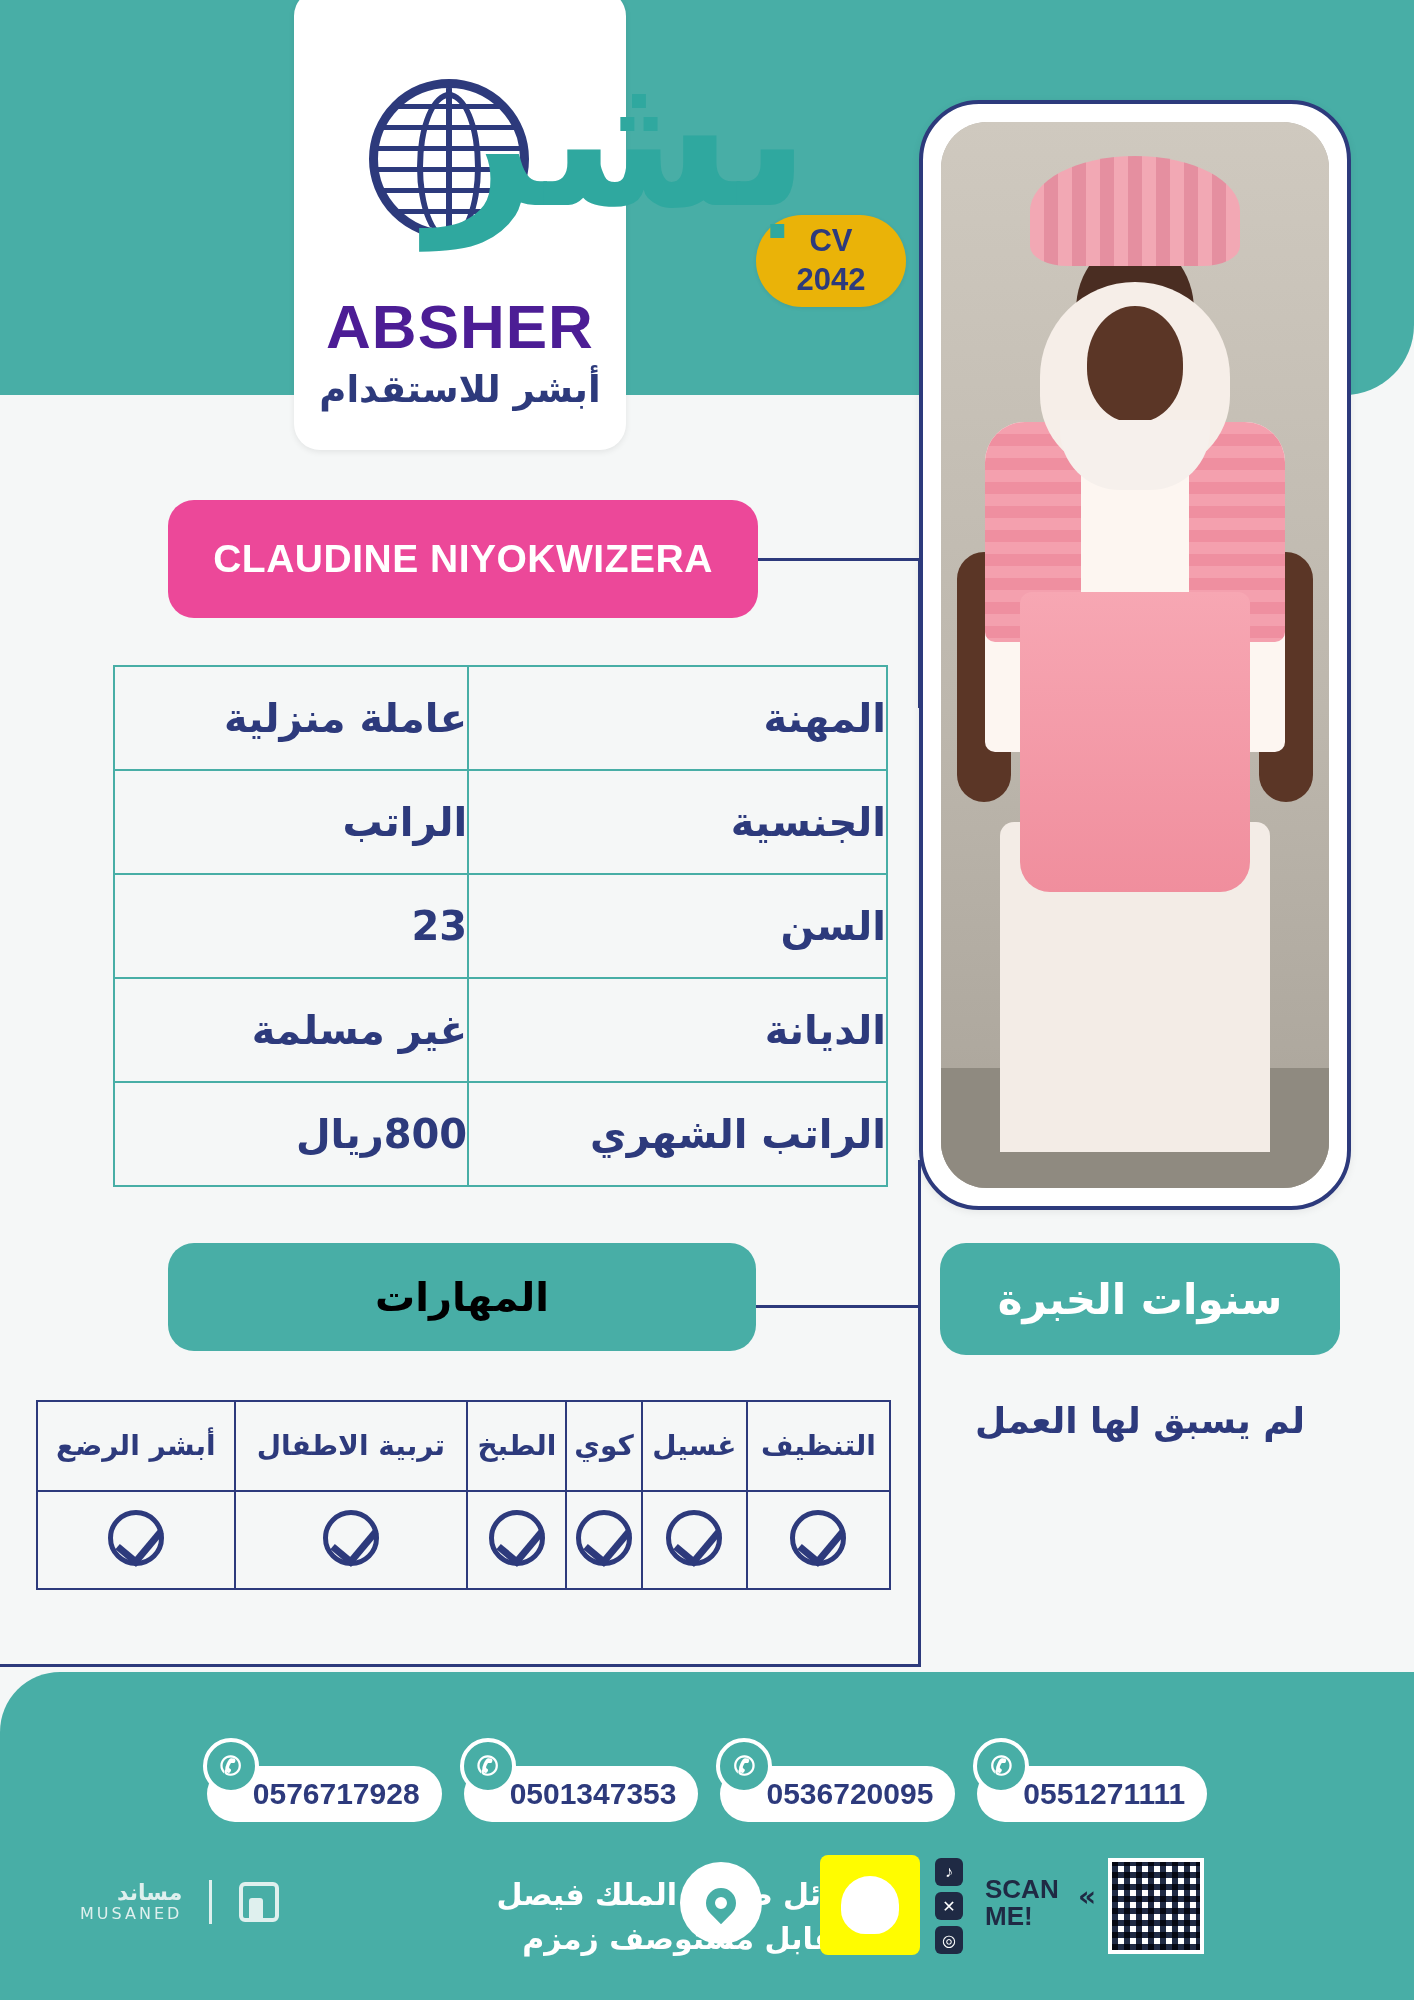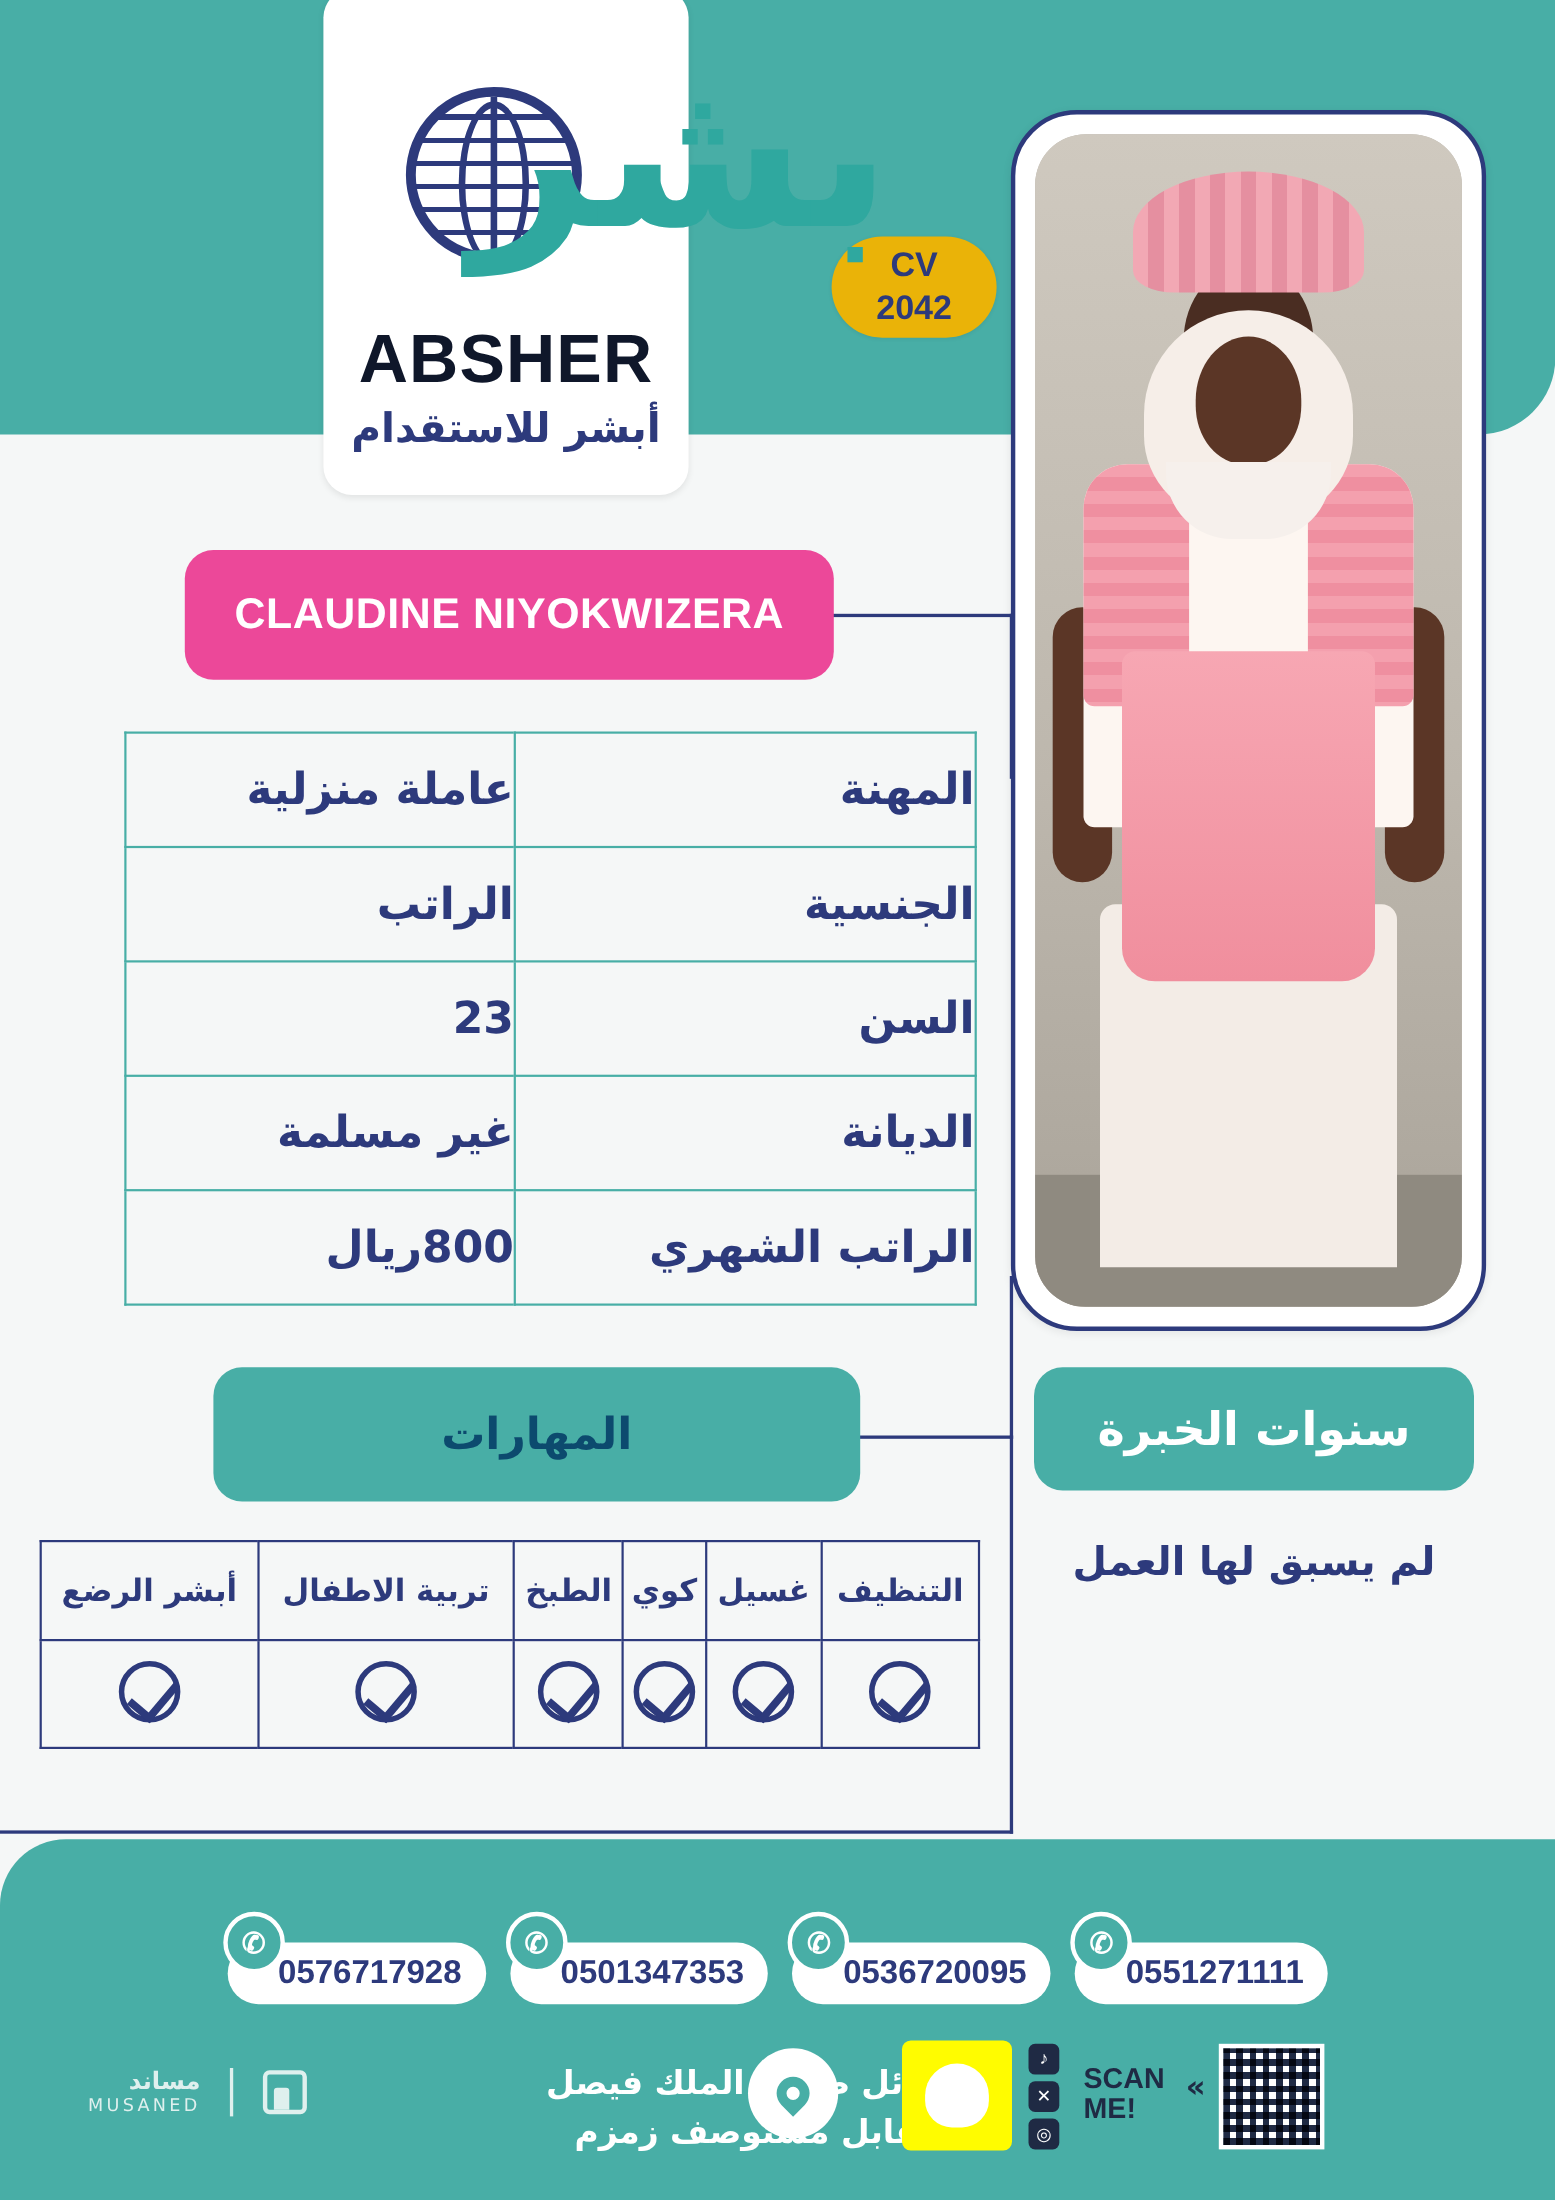--- a/index.html
+++ b/index.html
@@ -79,21 +79,21 @@
     line-height: 1;
     color: #2fa89f;
     font-family: "DejaVu Sans", sans-serif;
     font-weight: bold;
     z-index: 3;
   }
   .brand-en {
     font-size: 62px;
     font-weight: bold;
     letter-spacing: 1px;
-    color: #0f172a;
+    color: #4c1d95;
     font-family: "Liberation Sans", sans-serif;
     margin-top: -18px;
     direction: ltr;
   }
   .brand-ar {
     margin-top: 6px;
     font-size: 37px;
     font-weight: bold;
     color: #2d3a7c;
     letter-spacing: -1px;
@@ -200,25 +200,25 @@
     text-align: right;
     vertical-align: middle;
   }
   .info-table td.label { width: 420px; }
   .info-table td.value { width: 355px; }
 
   
   .skills-pill {
     position: absolute;
     top: 1243px; left: 168px;
-    width: 588px; height: 122px;
+    width: 588px; height: 108px;
     background: #48aea6;
     border-radius: 26px;
     display: flex; align-items: center; justify-content: center;
-    color: #0c4a6e; font-size: 40px; font-weight: bold; margin-left: 26px;
+    color: #000000; font-size: 40px; font-weight: bold;
   }
 
   
   .exp-pill {
     position: absolute;
     top: 1243px; left: 940px;
     width: 400px; height: 112px;
     background: #48aea6;
     border-radius: 26px;
     display: flex; align-items: center; justify-content: center;

